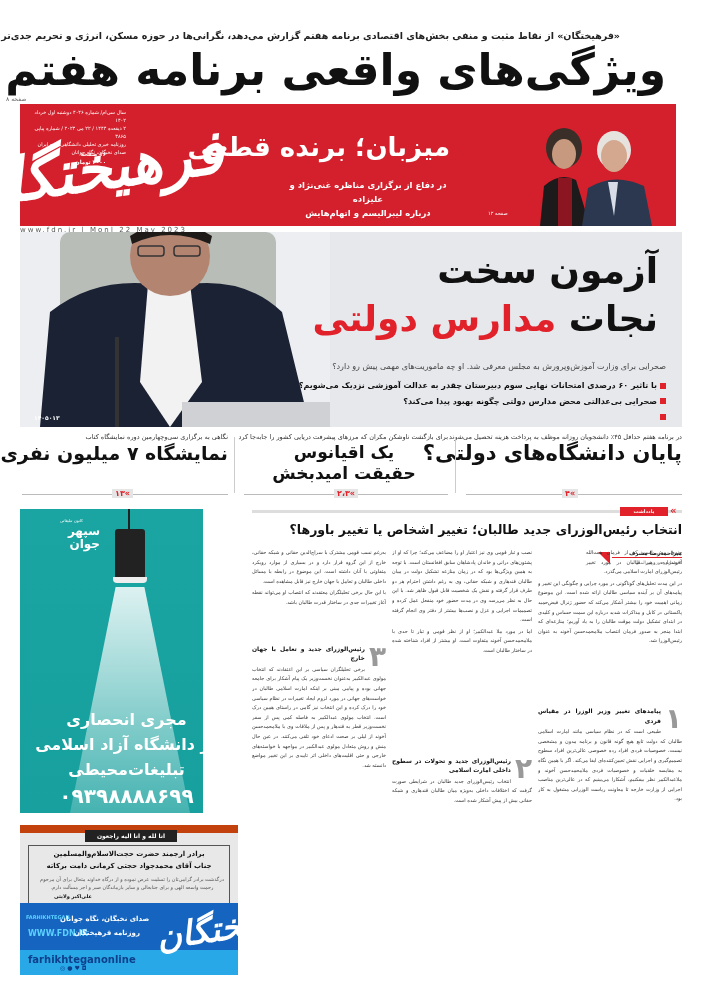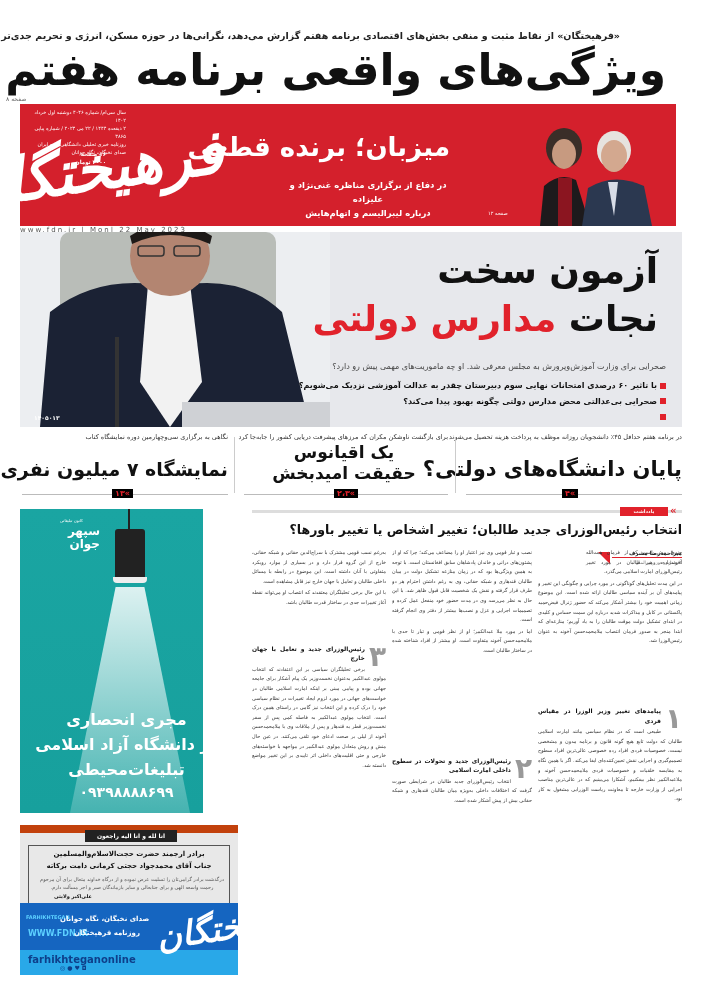--- a/index.html
+++ b/index.html
@@ -23,34 +23,34 @@
 .photo-code{top:414px;left:34px;font-size:6px;color:#fff;font-weight:bold;direction:ltr}
 .exam-l1{top:250px;left:400px;width:258px;text-align:right;font-size:36px;font-weight:900;white-space:nowrap}
 .exam-l2{top:298px;left:330px;width:328px;text-align:right;font-size:36px;font-weight:900;white-space:nowrap}
 .exam-l2 .red{color:#e1222b}
 .exam-lead{top:362px;left:338px;width:328px;text-align:right;font-size:8px;color:#444;white-space:nowrap}
 .exam-bullets{top:378px;left:338px;width:328px;list-style:none}
 .exam-bullets li{font-size:8px;font-weight:bold;line-height:15.5px;text-align:right;white-space:nowrap}
 .exam-bullets li .sq{display:inline-block;width:6px;height:6px;background:#e1222b;margin-left:3px;vertical-align:middle}
 .teaser{top:433px;height:62px}
 .teaser .pre{font-size:6.5px;color:#333;text-align:right;white-space:nowrap}
-.teaser .hd{font-size:19px;font-weight:900;text-align:center;white-space:nowrap;line-height:24px;margin-top:16px}
+.teaser .hd{font-size:19px;font-weight:900;text-align:center;white-space:nowrap;line-height:24px;margin-top:0}
 .teaser .hd.two{font-size:17px;line-height:19px;margin-top:2px}
 .teaser-rule{top:494px;height:1px;background:#bbb}
-.pg-badge{top:489px;font-size:8px;color:#e1222b;font-weight:bold;background:#000000;padding:0 3px;direction:ltr}
+.pg-badge{top:489px;font-size:8px;color:#e1222b;font-weight:bold;background:#e5e5e5;padding:0 3px;direction:ltr}
 .vsep{top:437px;width:1px;height:56px;background:#ccc}
 .ad{top:509px;left:20px;width:183px;height:304px;background:linear-gradient(180deg,#1aa5a2 0%,#17a09d 100%);overflow:hidden}
 .ad .beam{position:absolute;top:78px;left:50px;width:120px;height:226px;background:linear-gradient(180deg,rgba(255,255,255,.85),rgba(255,255,255,.2));clip-path:polygon(38% 0,62% 0,100% 100%,0 100%)}
 .ad .cord{position:absolute;top:0;left:108px;width:2px;height:20px;background:#222}
 .ad .lamp{position:absolute;top:20px;left:95px;width:30px;height:52px;background:#222;border-radius:3px 3px 0 0}
 .ad .lamp-rim{position:absolute;top:68px;left:93px;width:34px;height:6px;background:#eee;border-radius:0 0 4px 4px}
 .ad .brand{position:absolute;top:16px;left:32px;color:#fff;font-size:12px;font-weight:bold;line-height:13px;text-align:right;width:48px}
 .ad .brand-small{position:absolute;top:9px;left:40px;color:#fff;font-size:4px}
 .ad .ad-text{position:absolute;top:198px;left:0;width:213px;text-align:center;color:#fff;font-weight:700;font-size:16px;line-height:25px}
-.ad .phone{position:absolute;top:275px;left:0;width:213px;text-align:center;color:#fff;font-weight:900;font-size:14px;letter-spacing:3px;direction:ltr}
+.ad .phone{position:absolute;top:275px;left:0;width:213px;text-align:center;color:#fff;font-weight:900;font-size:20px;letter-spacing:3px;direction:ltr}
 .condol{top:825px;left:20px;width:218px;height:78px;background:#e8e8e8;border-top:8px solid #c2410c}
 .condol .tab{position:absolute;top:-3px;left:65px;width:92px;height:12px;background:#222;color:#fff;font-size:6px;text-align:center;line-height:12px;font-weight:bold}
 .condol .frame{position:absolute;top:12px;left:8px;width:202px;height:62px;border:1px solid #555}
 .condol .l1{position:absolute;top:17px;left:10px;width:198px;text-align:center;font-size:7px;font-weight:bold}
 .condol .l2{position:absolute;top:29px;left:10px;width:198px;text-align:center;font-size:7px;font-weight:bold}
 .condol .l3{position:absolute;top:42px;left:14px;width:196px;text-align:center;font-size:5px;color:#555;line-height:8px}
 .condol .sig{position:absolute;top:60px;left:34px;font-size:5px;font-weight:bold}
 .promo{top:903px;left:20px;width:218px;height:72px;background:#1565c0;overflow:hidden}
 .promo .lower{position:absolute;top:47px;left:0;width:218px;height:25px;background:#29a8e8}
 .promo .slogan{position:absolute;top:12px;left:40px;color:#fff;font-size:7px;font-weight:bold;white-space:nowrap}

